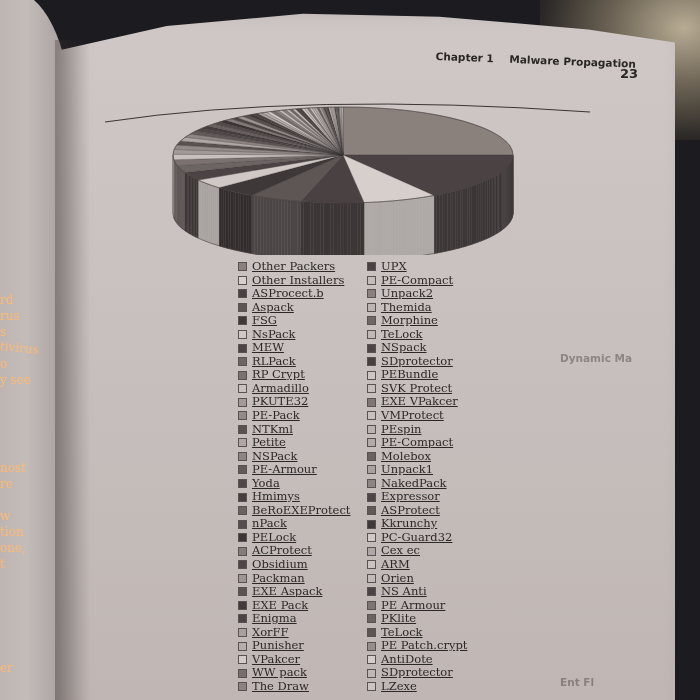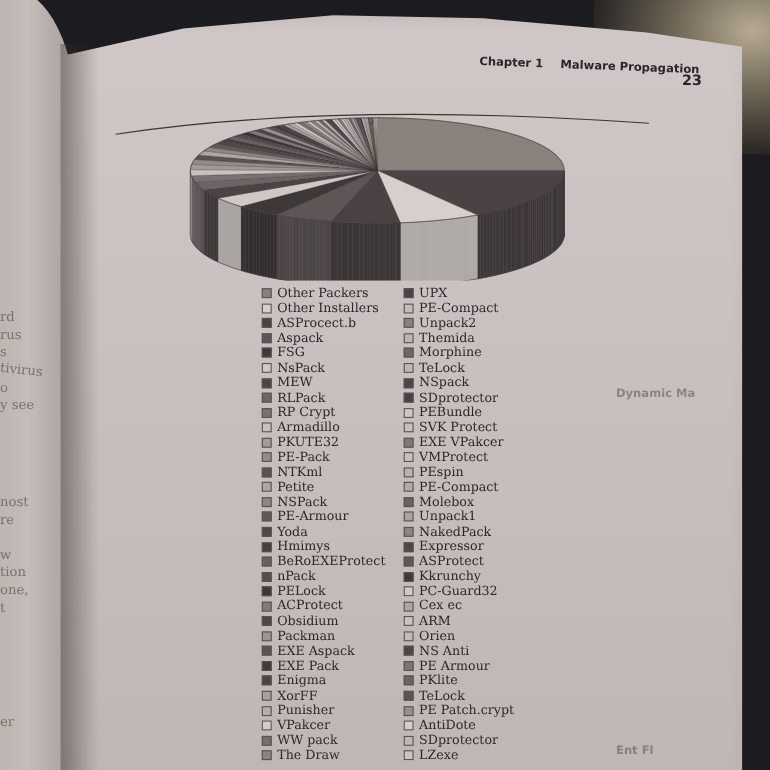--- a/index.html
+++ b/index.html
@@ -11,22 +11,22 @@
   .bg-right {
     position:absolute; right:0; top:0; width:160px; height:140px;
     background:radial-gradient(ellipse at 90% 20%, #b7ab93 0%, #6e6556 35%, #2a2725 70%, #1c1b20 100%);
   }
   .left-page {
     position:absolute; left:-40px; top:-10px; width:110px; height:740px;
     background:linear-gradient(90deg, #b3aaa8 0%, #c4bcb9 60%, #a49c9a 100%);
     border-top-right-radius:60px 120px;
   }
   .left-page-text {
-    position:absolute; left:0; top:4px; width:70px; height:568px;
-    font-size:12px; color:#737373;
+    position:absolute; left:0; top:16px; width:70px; height:568px;
+    font-size:12px; color:#fdba74;
   }
   .left-page-text span { position:absolute; left:0; white-space:nowrap; }
   .right-page {
     position:absolute; left:55px; top:8px; width:620px; height:720px;
     background:linear-gradient(180deg, #cfc8c6 0%, #c9c1bf 40%, #bfb6b3 100%);
     clip-path: polygon(0% 6%, 18% 2.5%, 40% 0.8%, 62% 1.2%, 86% 3%, 100% 4.8%, 100% 100%, 0% 100%);
     box-shadow: inset 14px 0 24px rgba(0,0,0,0.18);
   }
   .gutter-shadow {
     position:absolute; left:55px; top:40px; width:35px; height:680px;
@@ -41,21 +41,21 @@
   .header .chap { margin-right:12px; }
   .pagenum {
     position:absolute; top:66px; left:620px;
     font-family:"DejaVu Sans", sans-serif; font-weight:bold; font-size:13px; color:#2a2626;
   }
   .rule-line { position:absolute; left:105px; top:96px; }
   .pie-wrap { position:absolute; left:170px; top:105px; }
   .legend {
     position:absolute; left:238px; top:260px; width:300px; font-size:11.5px; color:#2d2828;
   }
-  .legend-col { position:absolute; top:0; }
+  .legend-col { position:absolute; top:0;text-decoration:underline; }
   .legend-col.c1 { left:0; }
   .legend-col.c2 { left:129px; }
   .legend-item { height:13.55px; line-height:13.55px; display:flex; align-items:center; white-space:nowrap; }
   .swatch {
     width:7px; height:7px; border:1px solid #5a5252; margin-right:5px; flex:0 0 auto;
   }
   .faint-bold { position:absolute; left:560px; font-family:"DejaVu Sans", sans-serif; font-weight:bold; font-size:10.5px; color:rgba(70,60,60,0.45); }
 </style>
 </head>
 <body>

